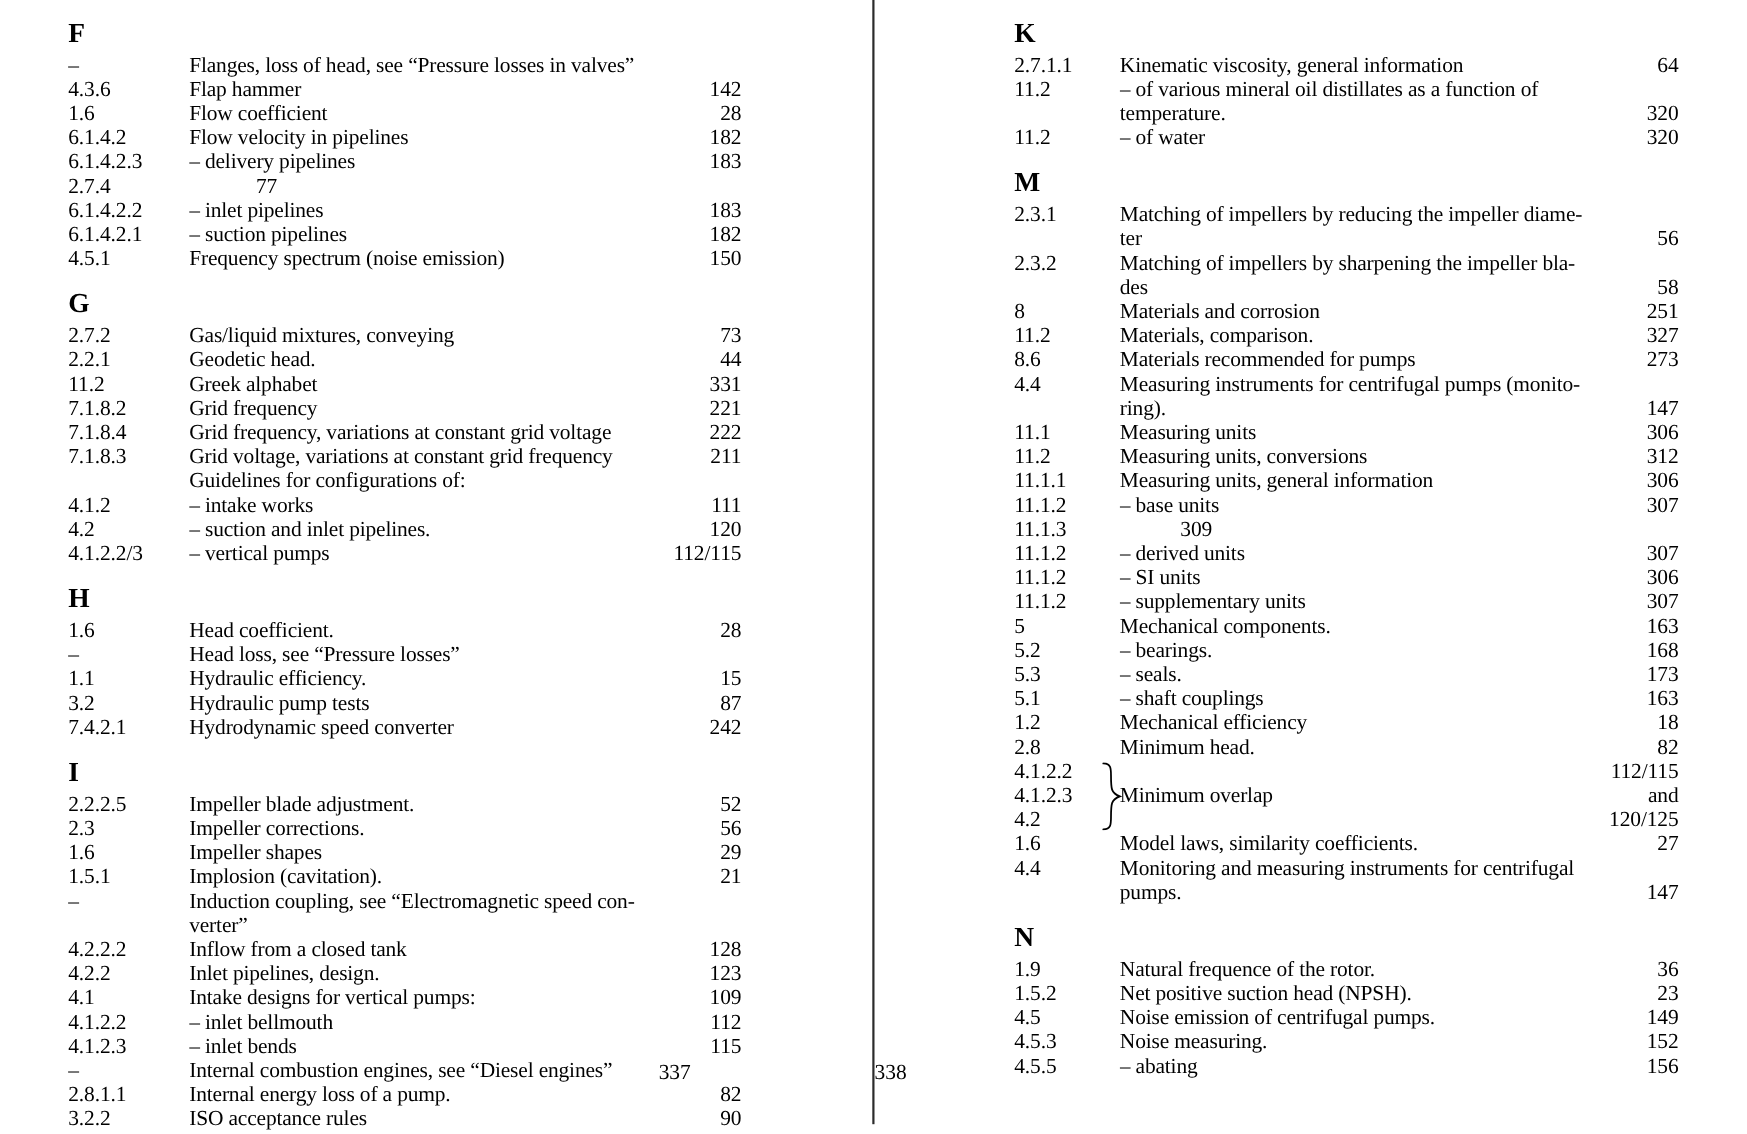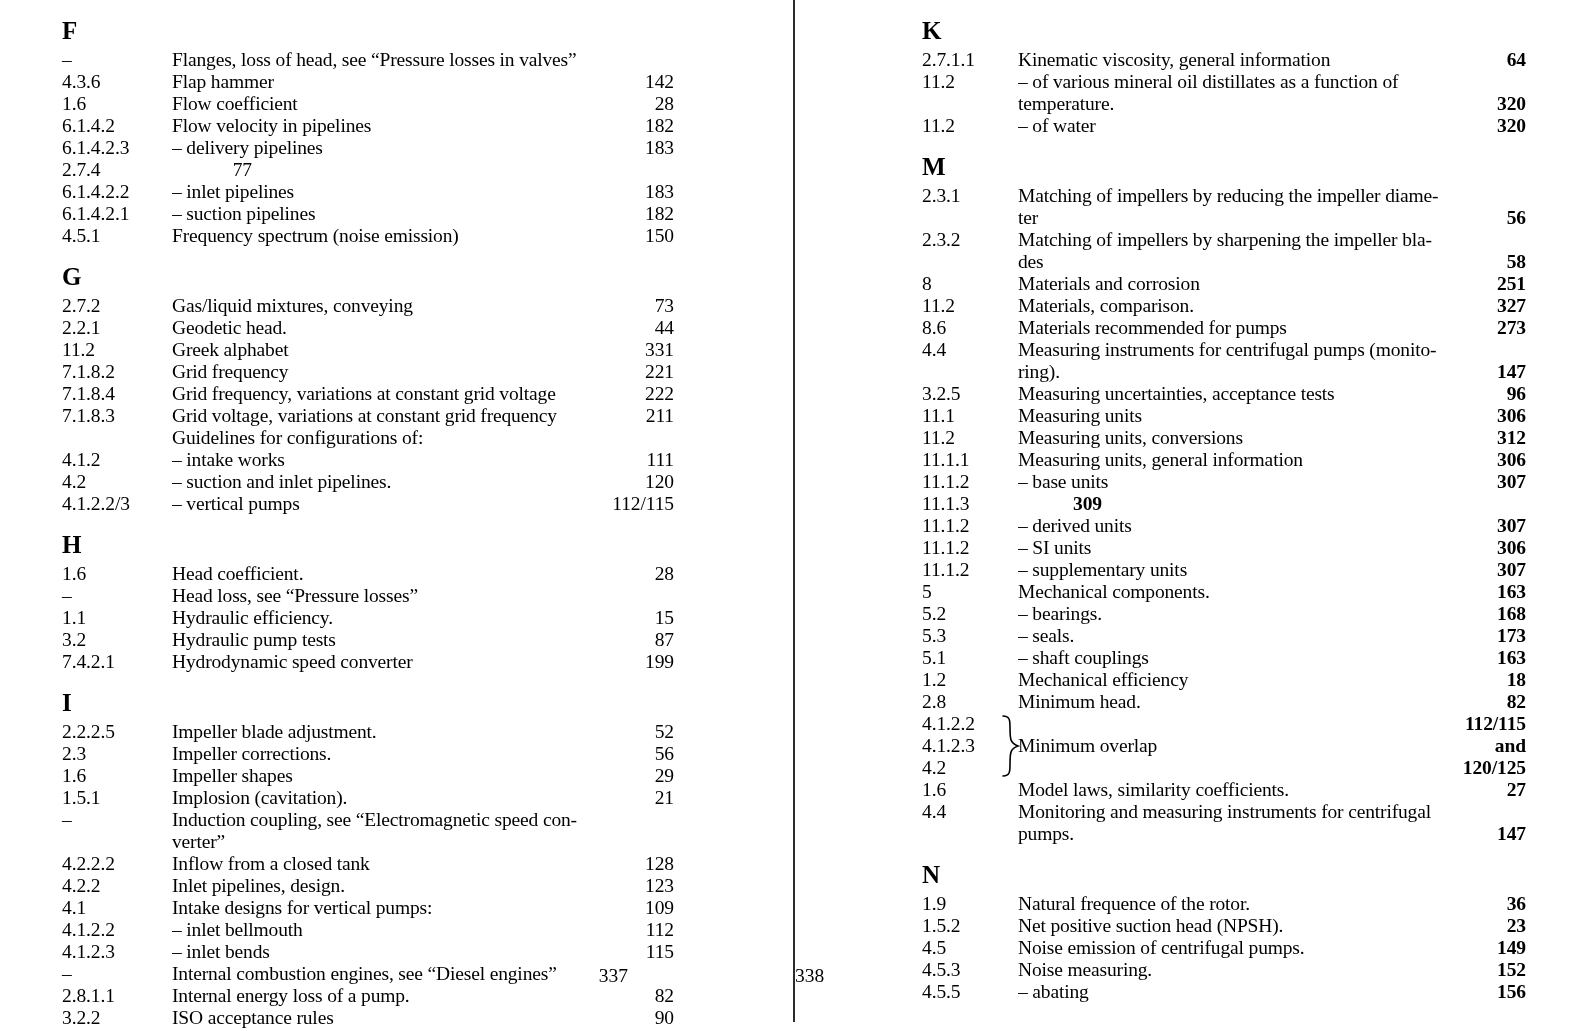--- a/index.html
+++ b/index.html
@@ -105,21 +105,21 @@
   }
   .no-leader .leader::before { background-image: none; }
 
   .pg {
     flex: 0 0 auto;
     text-align: right;
     letter-spacing: -0.1px;
     padding-left: 6px;
   }
   .page-left  .pg { width: 74px; }
-  .page-right .pg { width: 78px; font-weight: bold; }
+  .page-right .pg { width: 78px; }
 
   
   .row.cont .sect { visibility: hidden; }
 
   
 
   
   .brace-group {
     position: relative;
   }
@@ -338,21 +338,21 @@
             <span class="leader"></span>
           </span>
           <span class="pg">87</span>
         </div>
         <div class="row">
           <span class="sect">7.4.2.1</span>
           <span class="entry">
             <span class="entry-text">Hydrodynamic speed converter</span>
             <span class="leader"></span>
           </span>
-          <span class="pg">199</span>
+          <span class="pg">242</span>
         </div>
         <div class="letter-gap-top"></div>
         <div class="letter-heading">I</div>
         <div class="letter-gap-bottom"></div>
         <div class="row">
           <span class="sect">2.2.2.5</span>
           <span class="entry">
             <span class="entry-text">Impeller blade adjustment.</span>
             <span class="leader"></span>
           </span>
@@ -569,28 +569,20 @@
           </span>
           <span class="pg"></span>
         </div>
         <div class="row cont">
           <span class="sect"></span>
           <span class="entry">
             <span class="entry-text">ring).</span>
             <span class="leader"></span>
           </span>
           <span class="pg">147</span>
-        </div>
-        <div class="row">
-          <span class="sect">3.2.5</span>
-          <span class="entry">
-            <span class="entry-text">Measuring uncertainties, acceptance tests</span>
-            <span class="leader"></span>
-          </span>
-          <span class="pg">96</span>
         </div>
         <div class="row">
           <span class="sect">11.1</span>
           <span class="entry">
             <span class="entry-text">Measuring units</span>
             <span class="leader"></span>
           </span>
           <span class="pg">306</span>
         </div>
         <div class="row">

